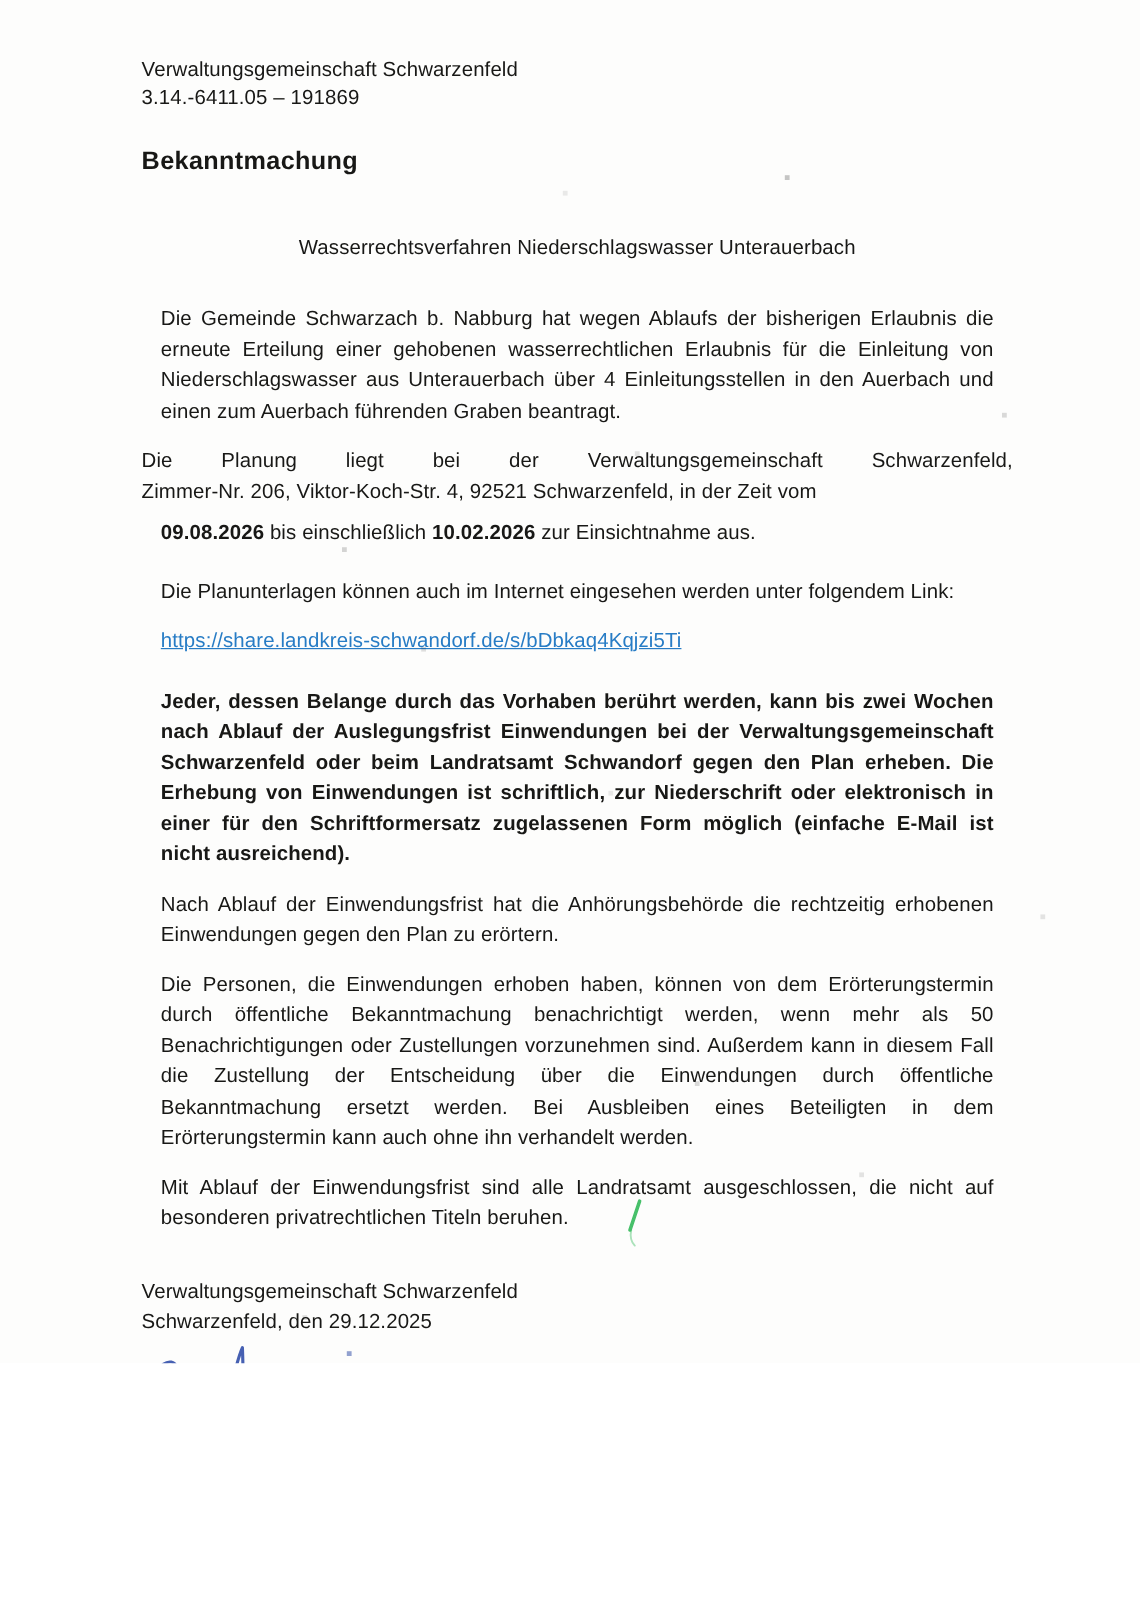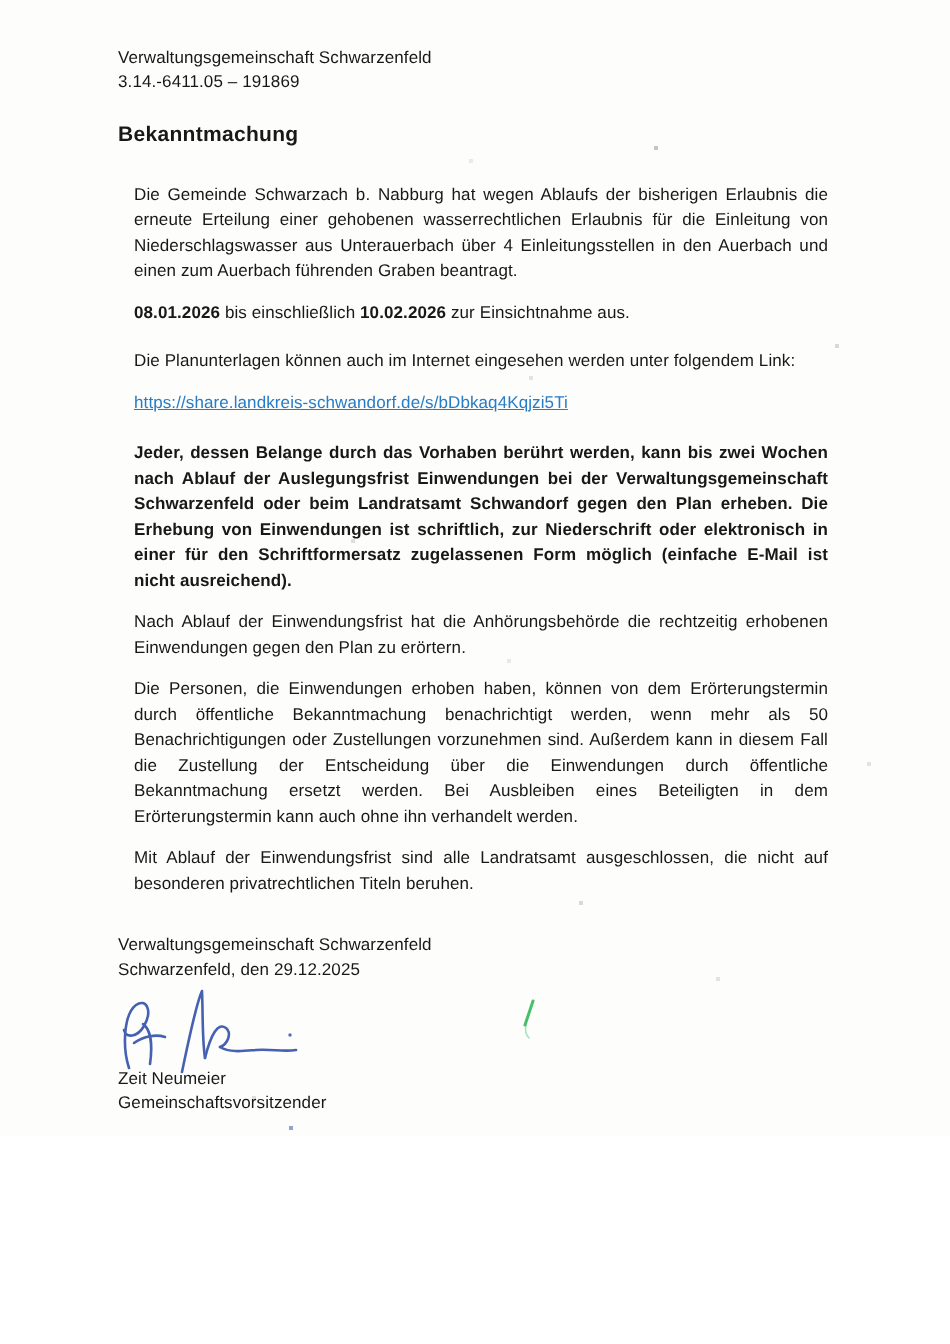--- a/index.html
+++ b/index.html
@@ -77,25 +77,30 @@
 
   <div class="doc">
 
     <div class="ref">
       <div>Verwaltungsgemeinschaft Schwarzenfeld</div>
       <div>3.14.-6411.05 – 191869</div>
     </div>
 
     <div class="title">Bekanntmachung</div>
 
+    <div class="subject">Wasserrechtsverfahren Niederschlagswasser Unterauerbach</div>
 
     <p class="just gap-lg">Die Gemeinde Schwarzach b. Nabburg hat wegen Ablaufs der bisherigen Erlaubnis die erneute Erteilung einer gehobenen wasserrechtlichen Erlaubnis für die Einleitung von Niederschlagswasser aus Unterauerbach über 4 Einleitungsstellen in den Auerbach und einen zum Auerbach führenden Graben beantragt.</p>
 
+    <div class="p2">
+      <div class="line-spread">Die Planung liegt bei der Verwaltungsgemeinschaft Schwarzenfeld,</div>
+      <div>Zimmer-Nr. 206, Viktor-Koch-Str. 4, 92521 Schwarzenfeld, in der Zeit vom</div>
+    </div>
 
-    <p class="dates"><span class="b">08.01.2026</span> <span>bis einschließlich</span> <span class="b">10.02.2026</span> <span>zur Einsichtnahme aus.</span></p>
+    <p class="dates"><span class="b">09.08.2026</span> <span>bis einschließlich</span> <span class="b">10.02.2026</span> <span>zur Einsichtnahme aus.</span></p>
 
     <p class="p3">Die Planunterlagen können auch im Internet eingesehen werden unter folgendem Link:</p>
 
     <p class="linkline"><a class="plan-link">https://share.landkreis-schwandorf.de/s/bDbkaq4Kqjzi5Ti</a></p>
 
     <p class="just p4">Jeder, dessen Belange durch das Vorhaben berührt werden, kann bis zwei Wochen nach Ablauf der Auslegungsfrist Einwendungen bei der Verwaltungsgemeinschaft Schwarzenfeld oder beim Landratsamt Schwandorf gegen den Plan erheben. Die Erhebung von Einwendungen ist schriftlich, zur Niederschrift oder elektronisch in einer für den Schriftformersatz zugelassenen Form möglich (einfache E-Mail ist nicht ausreichend).</p>
 
     <p class="just p5">Nach Ablauf der Einwendungsfrist hat die Anhörungsbehörde die rechtzeitig erhobenen Einwendungen gegen den Plan zu erörtern.</p>
 
     <p class="just p6">Die Personen, die Einwendungen erhoben haben, können von dem Erörterungstermin durch öffentliche Bekanntmachung benachrichtigt werden, wenn mehr als 50 Benachrichtigungen oder Zustellungen vorzunehmen sind. Außerdem kann in diesem Fall die Zustellung der Entscheidung über die Einwendungen durch öffentliche Bekanntmachung ersetzt werden. Bei Ausbleiben eines Beteiligten in dem Erörterungstermin kann auch ohne ihn verhandelt werden.</p>

